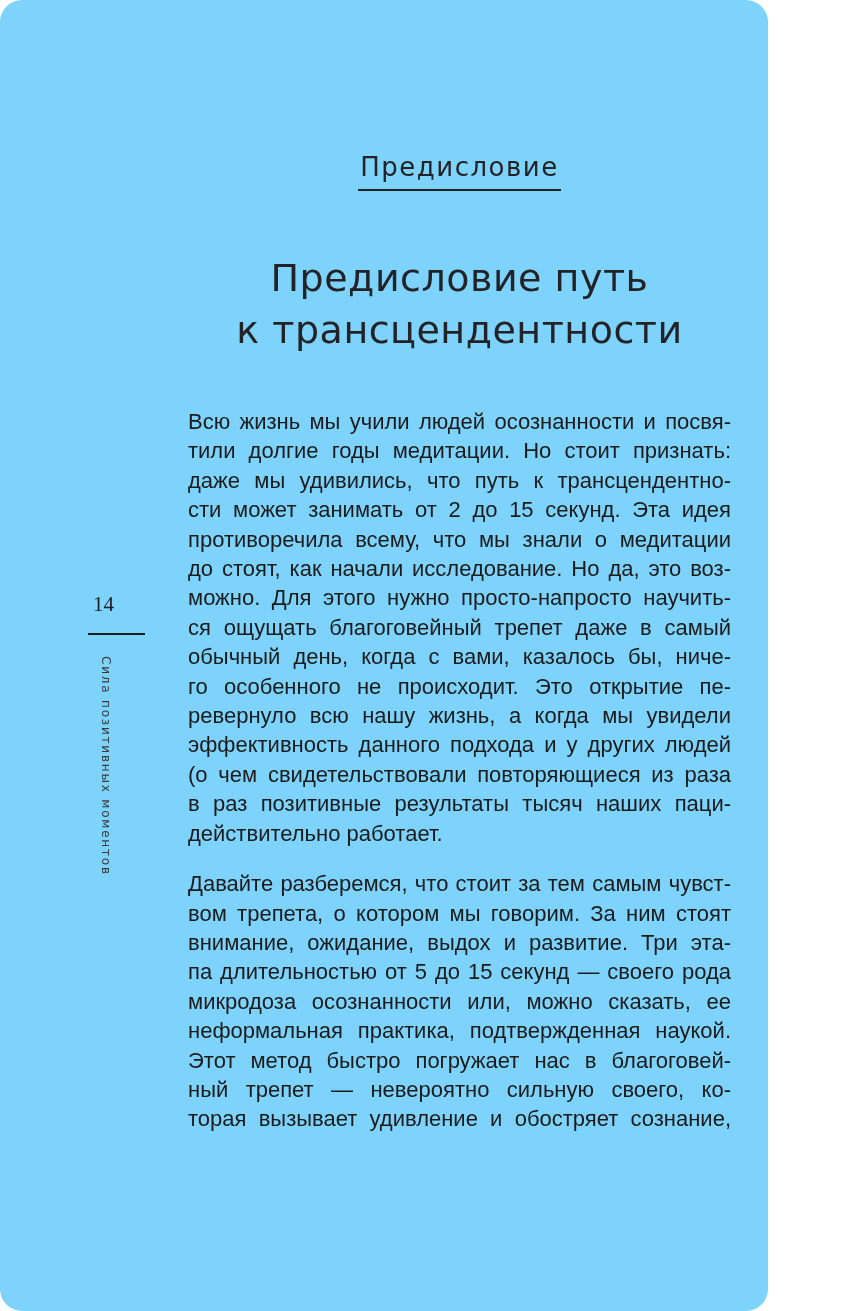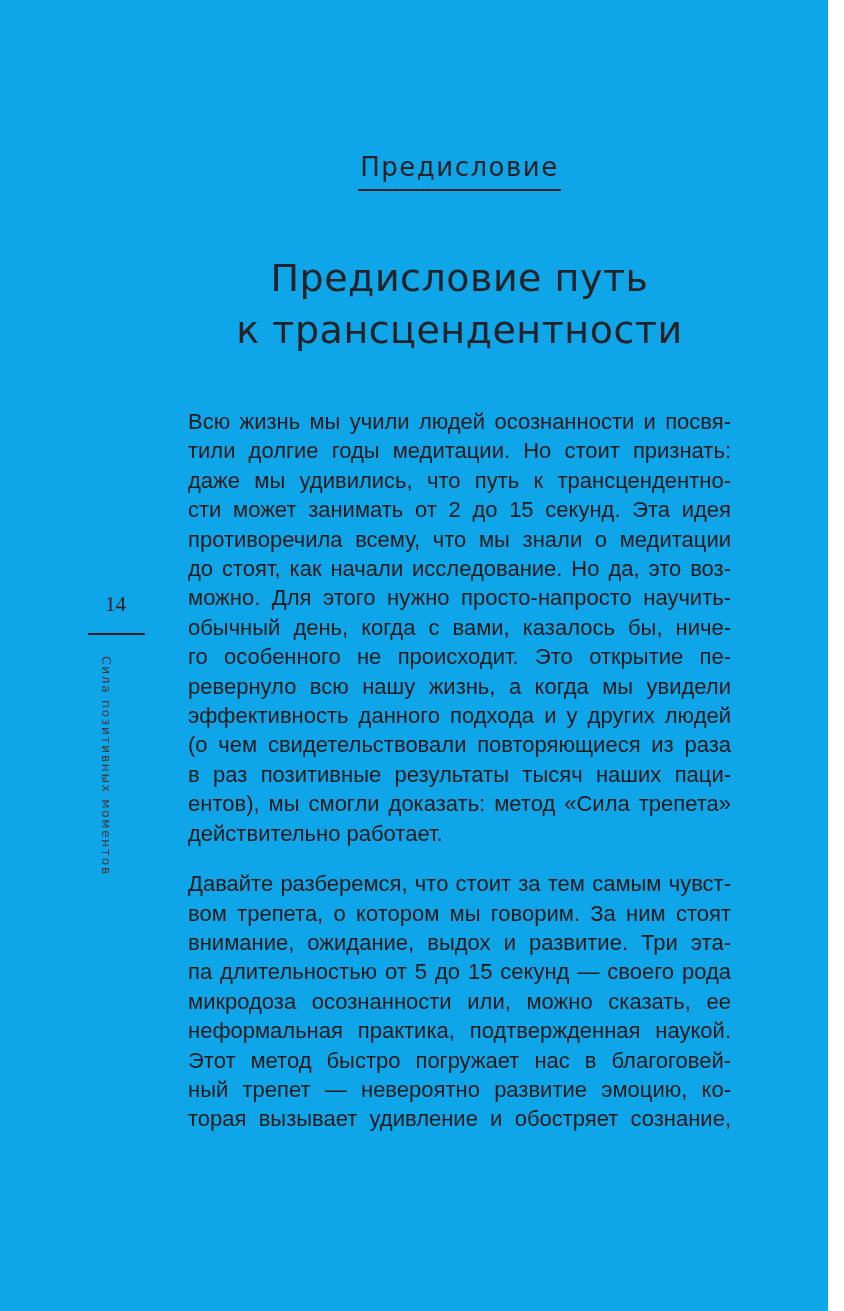--- a/index.html
+++ b/index.html
@@ -2,24 +2,25 @@
 <html lang="ru"><head>
 <meta charset="utf-8">
 <style>
   html, body {
     margin: 0;
     padding: 0;
     background: #ffffff;
   }
   .page {
     position: relative;
-    width: 828px;
+    width: 768px;
     height: 1311px;
-    background: #0ea5e9;
+    background: #7dd3fc;
     overflow: hidden;
+    border-radius: 22px;
   }
 
   
   .kicker-wrap {
     position: absolute;
     top: 152px;
     left: 188px;
     width: 543px;
     text-align: center;
   }
@@ -46,21 +47,21 @@
     font-weight: 400;
     line-height: 52px;
     letter-spacing: 0.5px;
     color: #232327;
   }
 
   
   .page-number {
     position: absolute;
     top: 592px;
-    left: 105px;
+    left: 93px;
     font-family: "Liberation Serif", "DejaVu Serif", serif;
     font-size: 21px;
     color: #1d1d1d;
   }
   .page-number-rule {
     position: absolute;
     top: 633px;
     left: 88px;
     width: 57px;
     height: 0;
@@ -123,37 +124,37 @@
   <div class="body-text">
 
     <div class="paragraph">
       <div class="line">Всю жизнь мы учили людей осознанности и посвя-</div>
       <div class="line">тили долгие годы медитации. Но стоит признать:</div>
       <div class="line">даже мы удивились, что путь к трансцендентно-</div>
       <div class="line">сти может занимать от 2 до 15 секунд. Эта идея</div>
       <div class="line">противоречила всему, что мы знали о медитации</div>
       <div class="line">до стоят, как начали исследование. Но да, это воз-</div>
       <div class="line">можно. Для этого нужно просто-напросто научить-</div>
+      <div class="line">ся ощущать благоговейный трепет даже в самый</div>
       <div class="line">обычный день, когда с вами, казалось бы, ниче-</div>
       <div class="line">го особенного не происходит. Это открытие пе-</div>
       <div class="line">ревернуло всю нашу жизнь, а когда мы увидели</div>
       <div class="line">эффективность данного подхода и у других людей</div>
       <div class="line">(о чем свидетельствовали повторяющиеся из раза</div>
       <div class="line">в раз позитивные результаты тысяч наших паци-</div>
-      <div class="line">ентов), мы смогли доказать: метод «Сила трепета»</div>
       <div class="line para-last">действительно работает.</div>
     </div>
 
     <div class="paragraph">
       <div class="line">Давайте разберемся, что стоит за тем самым чувст-</div>
       <div class="line">вом трепета, о котором мы говорим. За ним стоят</div>
       <div class="line">внимание, ожидание, выдох и развитие. Три эта-</div>
       <div class="line">па длительностью от 5 до 15 секунд — своего рода</div>
       <div class="line">микродоза осознанности или, можно сказать, ее</div>
       <div class="line">неформальная практика, подтвержденная наукой.</div>
       <div class="line">Этот метод быстро погружает нас в благоговей-</div>
-      <div class="line">ный трепет — невероятно развитие эмоцию, ко-</div>
+      <div class="line">ный трепет — невероятно сильную своего, ко-</div>
       <div class="line">торая вызывает удивление и обостряет сознание,</div>
     </div>
 
   </div>
 
 </div>
 
 </body></html>

